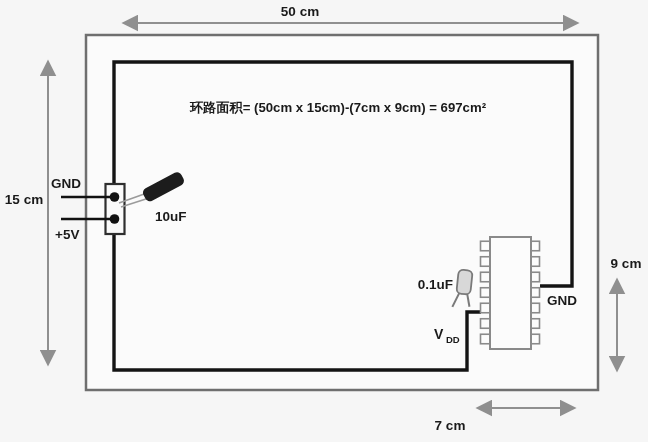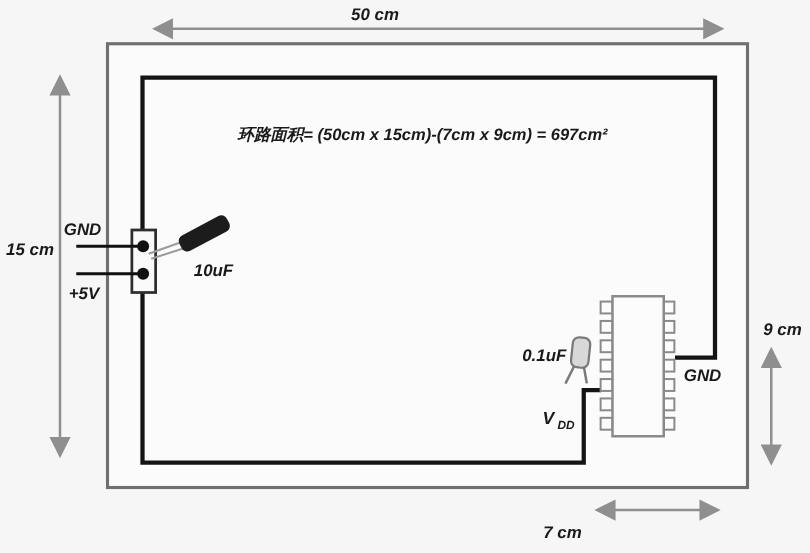--- a/index.html
+++ b/index.html
@@ -1,16 +1,16 @@
 <!DOCTYPE html>
 <html><head>
 <meta charset="utf-8">
 <style>
   html, body { margin: 0; padding: 0; background: #f6f6f6; }
-  .stage { width: 648px; height: 442px; position: relative; overflow: hidden; font-style: italic; }
+  .stage { width: 648px; height: 442px; position: relative; overflow: hidden; }
   svg { display: block; }
   text {
     font-family: "Liberation Sans", "DejaVu Sans", sans-serif;
     font-weight: bold;
     fill: #1a1a1a;
   }
   .dim-label  { font-size: 13.5px; }
   .formula    { font-size: 13.2px; }
   .comp-label { font-size: 13.5px; }
   .sub-label  { font-size: 9.5px; }

